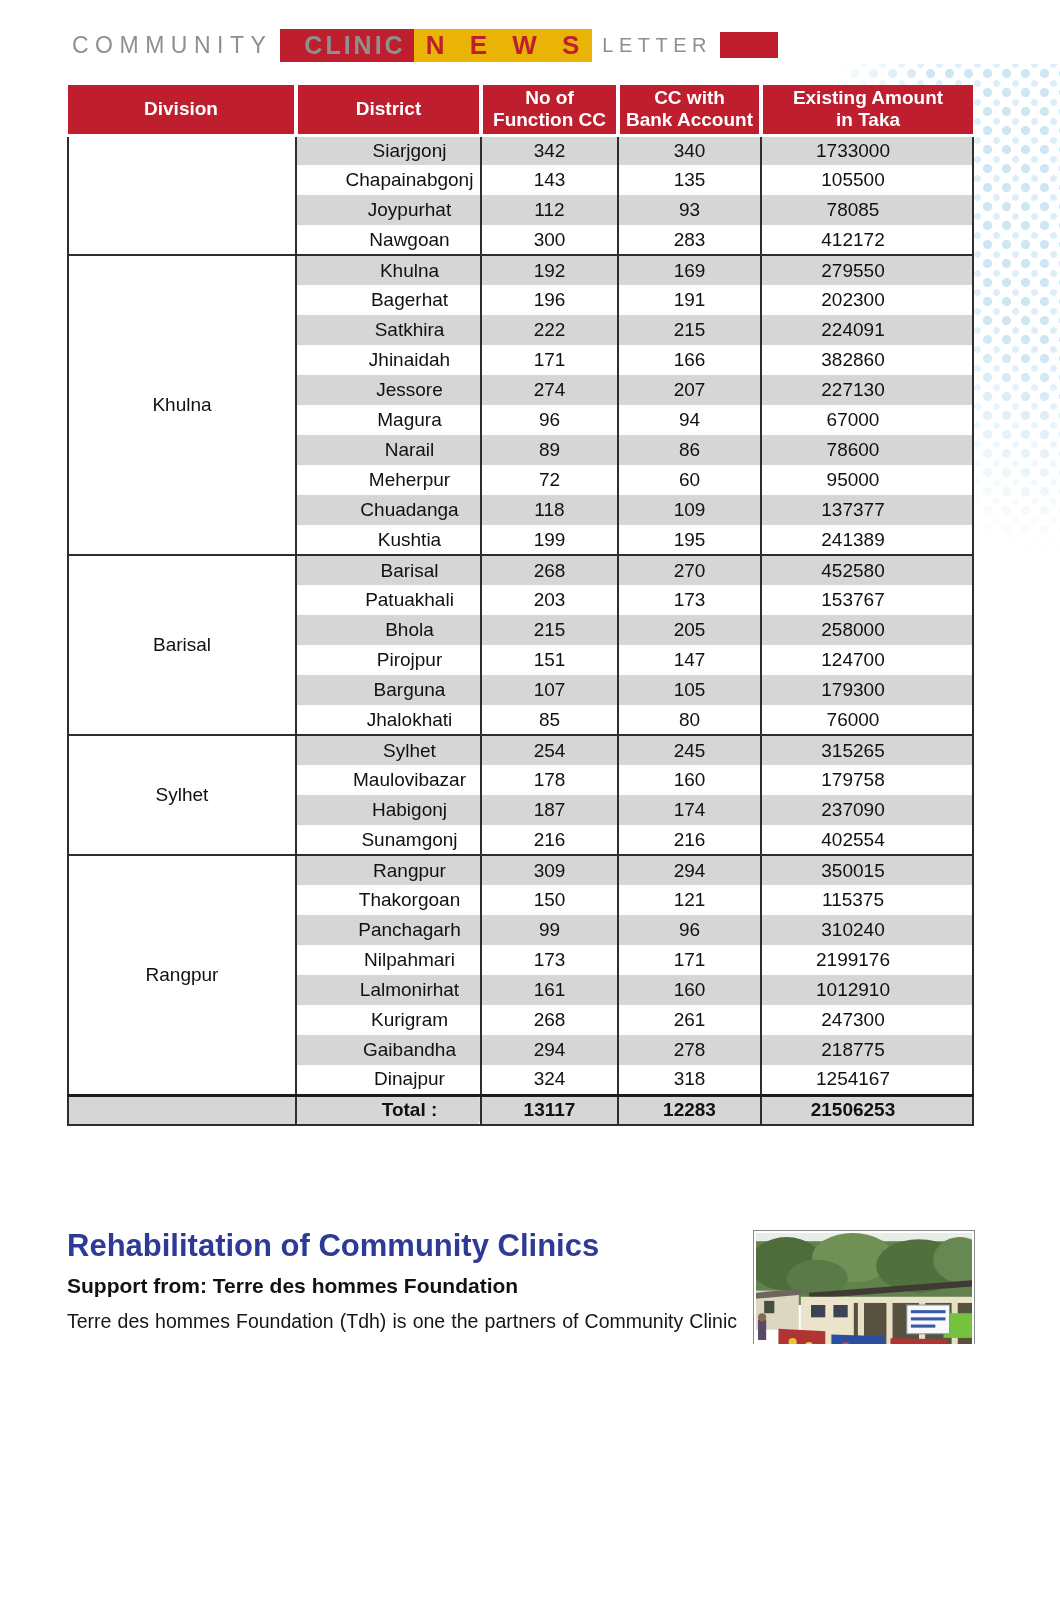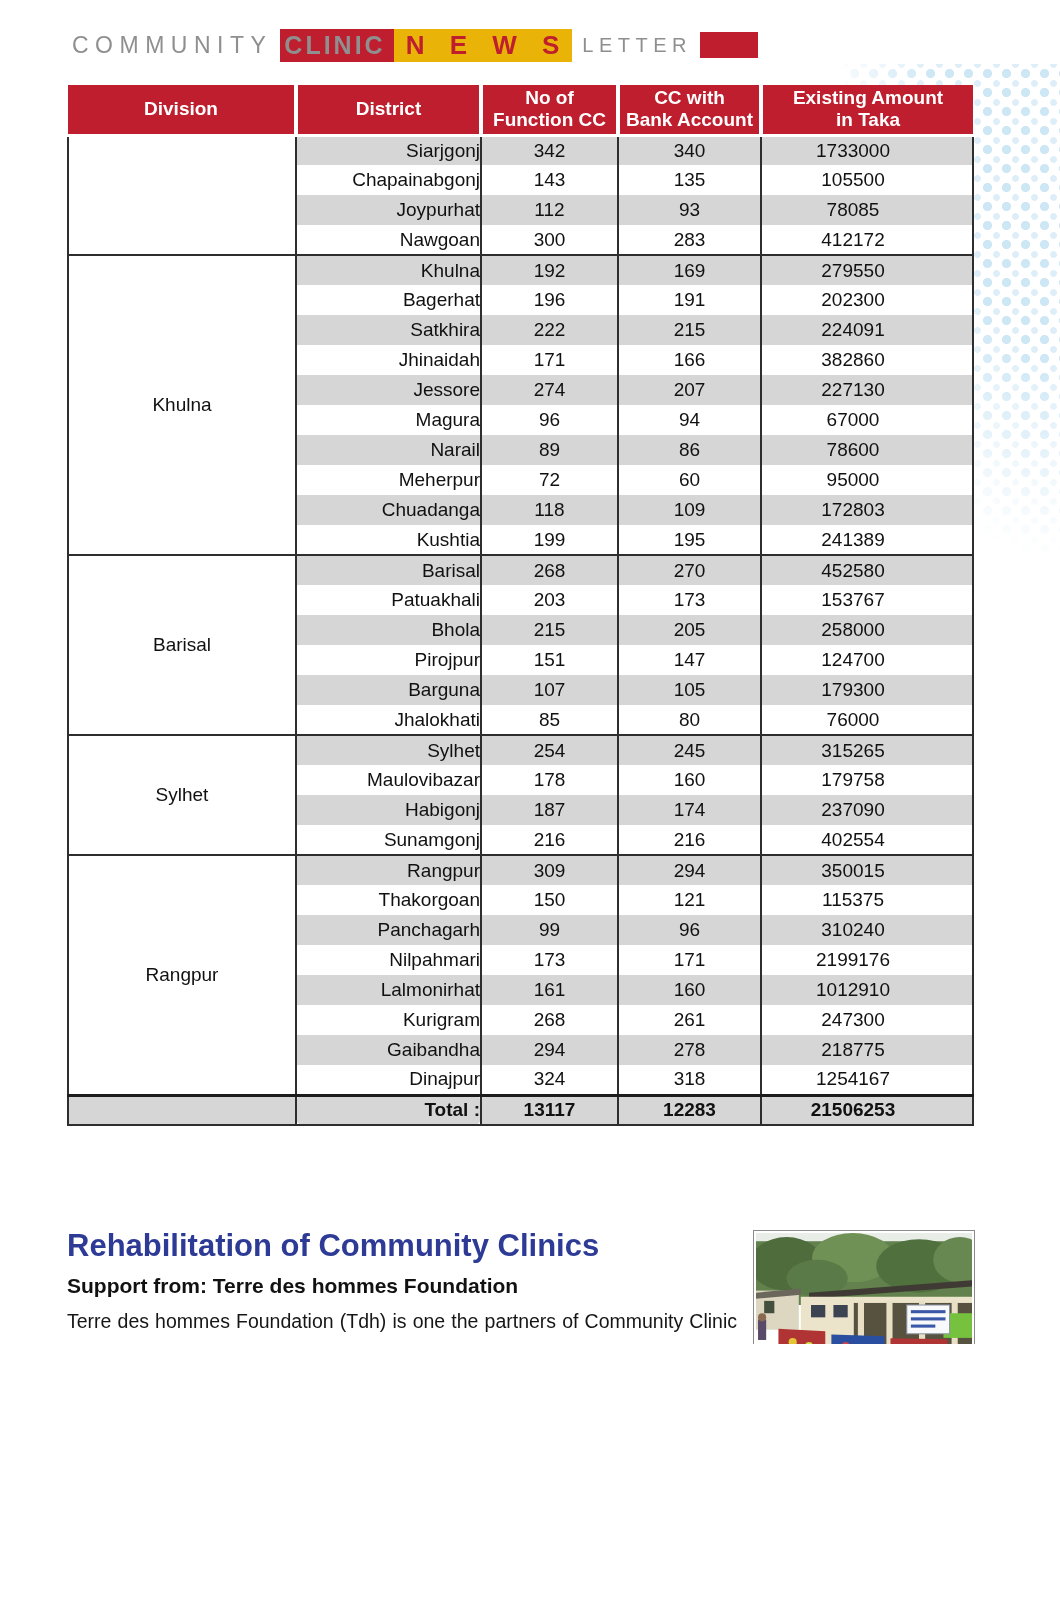--- a/index.html
+++ b/index.html
@@ -35,21 +35,21 @@
   .logo{
     position:absolute;top:28px;left:72px;height:34px;
     display:flex;align-items:center;z-index:2;
   }
   .logo .w-community{
     color:var(--logo-gray);font-size:23px;letter-spacing:6.5px;font-weight:400;
   }
   .logo .box-clinic{
     margin-left:8px;background:var(--accent-red);color:#8f8f8f;
     font-size:25px;font-weight:700;letter-spacing:3px;
-    padding:2px 8px 3px 4px;line-height:28px;
+    padding:2px 8px 3px 24px;line-height:28px;
   }
   .logo .box-news{
     background:#eab308;color:var(--accent-red);
     font-size:26px;font-weight:700;letter-spacing:9px;
     padding:2px 4px 3px 12px;line-height:28px;
   }
   .logo .w-letter{
     color:var(--logo-gray);font-size:20px;letter-spacing:5.5px;margin-left:10px;
   }
   .logo .red-block{
@@ -78,21 +78,21 @@
     text-align:center;vertical-align:middle;
     padding:0;
   }
   .cc-table tbody td:last-child{border-right:2px solid var(--border-dark);}
   .cc-table tbody tr.group-start td{border-top:2px solid var(--border-dark);}
   .cc-table tbody tr.band td{background:var(--band-gray);}
   .cc-table tbody tr.plain td{background:#fff;}
   .cc-table tbody td.division{
     background:#fff !important;text-align:center;font-size:19px;
   }
-  .cc-table tbody td.district{text-align:right;padding-left:42px;}
+  .cc-table tbody td.district{text-align:center;padding-left:42px;}
   .cc-table tbody td.amount{padding-right:28px;}
   .cc-table tbody tr.total td{
     background:var(--band-gray) !important;font-weight:700;
     border-top:3px solid #1c1c1c;border-bottom:2px solid var(--border-dark);
   }
   .cc-table tbody tr.total td.district{padding-left:42px;border-radius:7px;}
   
   .article{
     position:absolute;top:1228px;left:67px;width:908px;z-index:1;
     color:#161616;
@@ -220,21 +220,21 @@
         <tr class="plain">
           <td class="district">Meherpur</td>
           <td class="num">72</td>
           <td class="num">60</td>
           <td class="amount">95000</td>
         </tr>
         <tr class="band">
           <td class="district">Chuadanga</td>
           <td class="num">118</td>
           <td class="num">109</td>
-          <td class="amount">172803</td>
+          <td class="amount">137377</td>
         </tr>
         <tr class="plain">
           <td class="district">Kushtia</td>
           <td class="num">199</td>
           <td class="num">195</td>
           <td class="amount">241389</td>
         </tr>
         <tr class="band group-start">
           <td class="division" rowspan="6">Barisal</td>
           <td class="district">Barisal</td>

